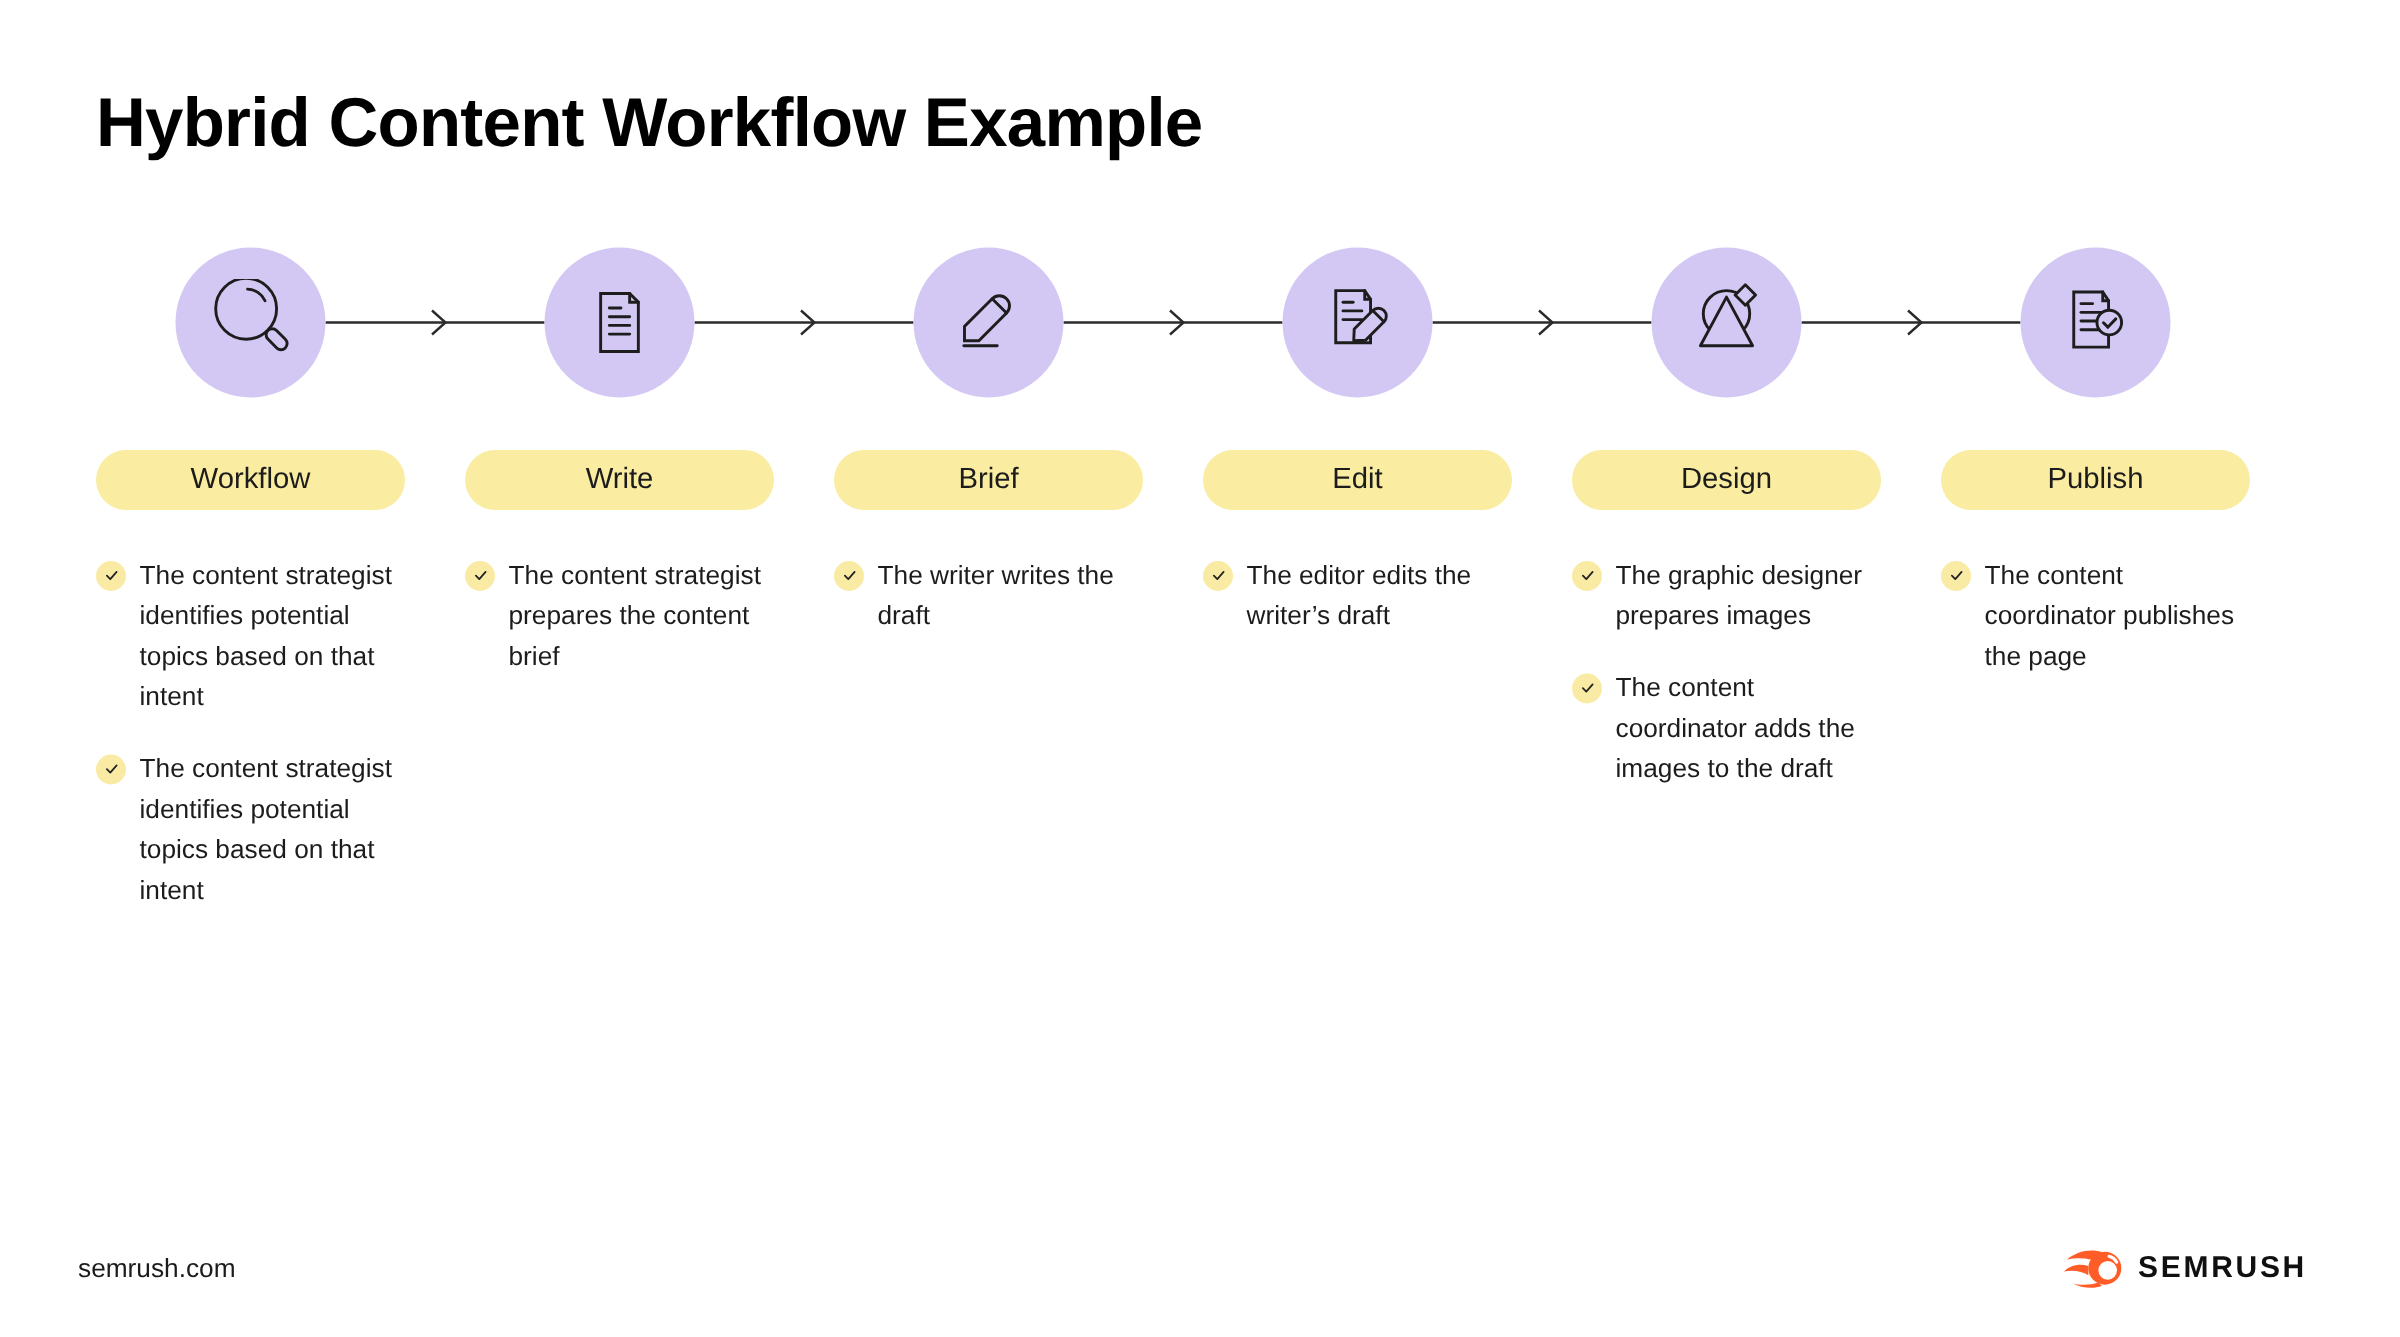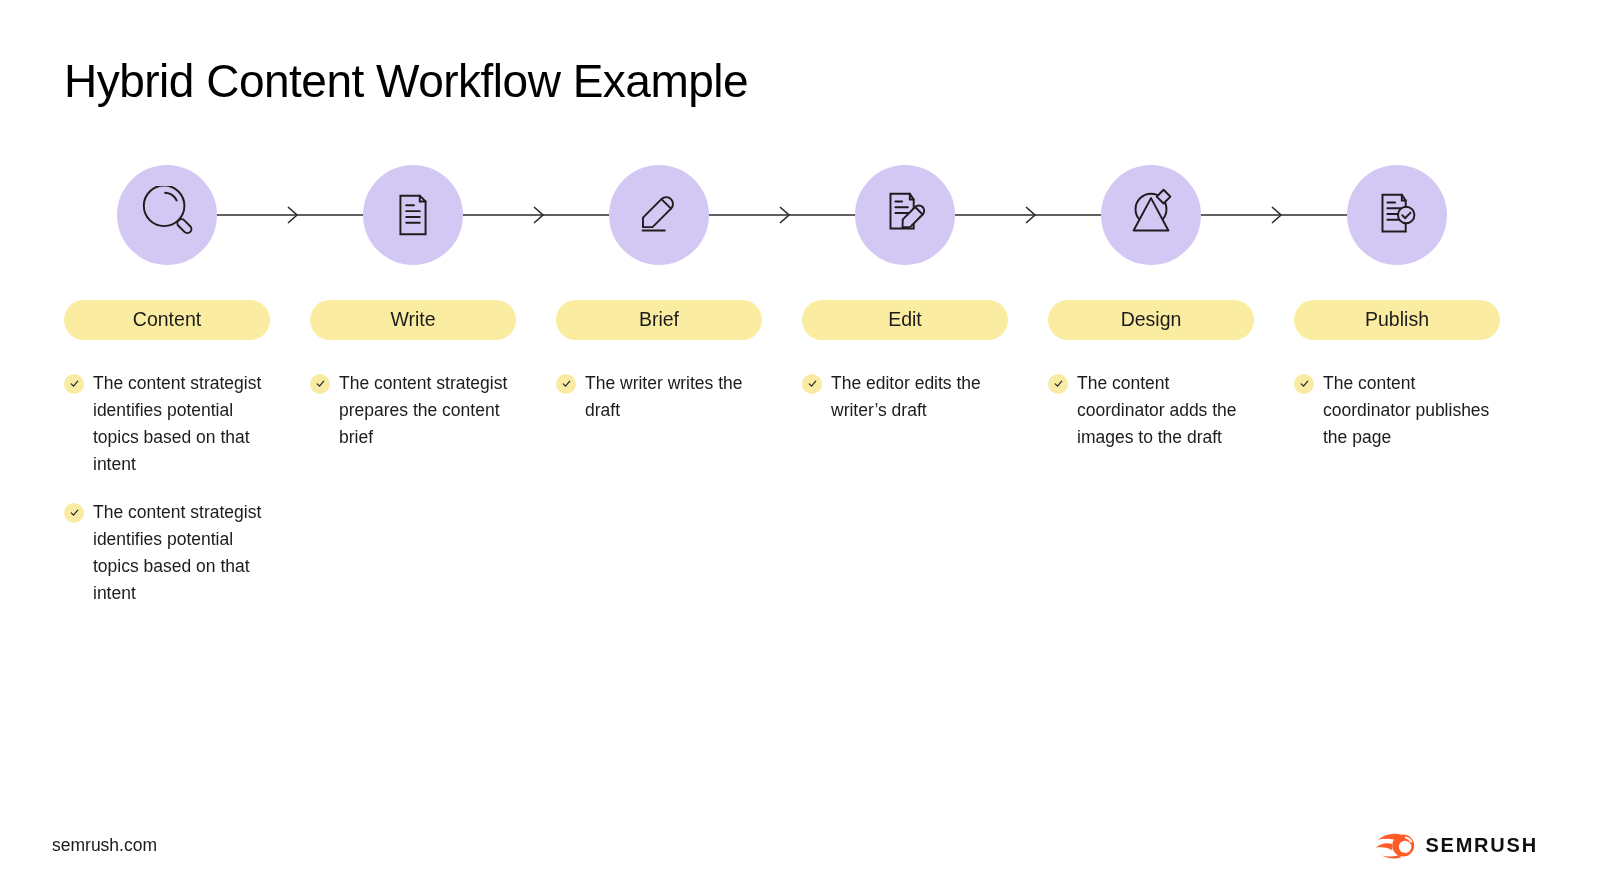--- a/index.html
+++ b/index.html
@@ -9,21 +9,21 @@
     width:1600px; height:891px;
     background:#ffffff;
     font-family:"Liberation Sans", sans-serif;
     color:#1c1c1c;
     overflow:hidden;
   }
   .title {
     margin:56px 0 0 64px;
     font-size:46px;
     line-height:1.1;
-    font-weight:400;
+    font-weight:700;
     letter-spacing:-0.5px;
     color:#000000;
   }
   .flow { margin:58px 0 0 64px; width:1436px; }
   .row {
     display:grid;
     grid-template-columns:repeat(6, 206px);
     column-gap:40px;
   }
   .icons-row { position:relative; height:100px; }
@@ -171,21 +171,21 @@
           <line class="icon-stroke" x1="20" y1="23" x2="34" y2="23"></line>
           <line class="icon-stroke" x1="20" y1="29" x2="34" y2="29"></line>
           <line class="icon-stroke" x1="20" y1="35" x2="34" y2="35"></line>
           <circle class="icon-fill" cx="39.5" cy="30" r="8.5"></circle>
           <polyline class="icon-stroke" points="35.5,30.2 38.5,33.2 44,27.5"></polyline>
         </svg>
       </div>
     </div>
 
     <div class="row pills-row">
-      <div class="pill">Content</div>
+      <div class="pill">Workflow</div>
       <div class="pill">Write</div>
       <div class="pill">Brief</div>
       <div class="pill">Edit</div>
       <div class="pill">Design</div>
       <div class="pill">Publish</div>
     </div>
 
     <div class="row bullets-row">
 
       <ul class="bullets">
@@ -234,20 +234,28 @@
           <span class="check-dot">
             <svg viewBox="0 0 20 20">
                 <polyline points="5,10.5 8.5,14 15,6.5" fill="none" stroke="#222" stroke-width="1.8" stroke-linecap="round" stroke-linejoin="round"></polyline>
               </svg>
           </span>
           <span class="bullet-text">The editor edits the writer’s draft</span>
         </li>
       </ul>
 
       <ul class="bullets">
+        <li>
+          <span class="check-dot">
+            <svg viewBox="0 0 20 20">
+                <polyline points="5,10.5 8.5,14 15,6.5" fill="none" stroke="#222" stroke-width="1.8" stroke-linecap="round" stroke-linejoin="round"></polyline>
+              </svg>
+          </span>
+          <span class="bullet-text">The graphic designer prepares images</span>
+        </li>
         <li>
           <span class="check-dot">
             <svg viewBox="0 0 20 20">
                 <polyline points="5,10.5 8.5,14 15,6.5" fill="none" stroke="#222" stroke-width="1.8" stroke-linecap="round" stroke-linejoin="round"></polyline>
               </svg>
           </span>
           <span class="bullet-text">The content coordinator adds the images to the draft</span>
         </li>
       </ul>
 

